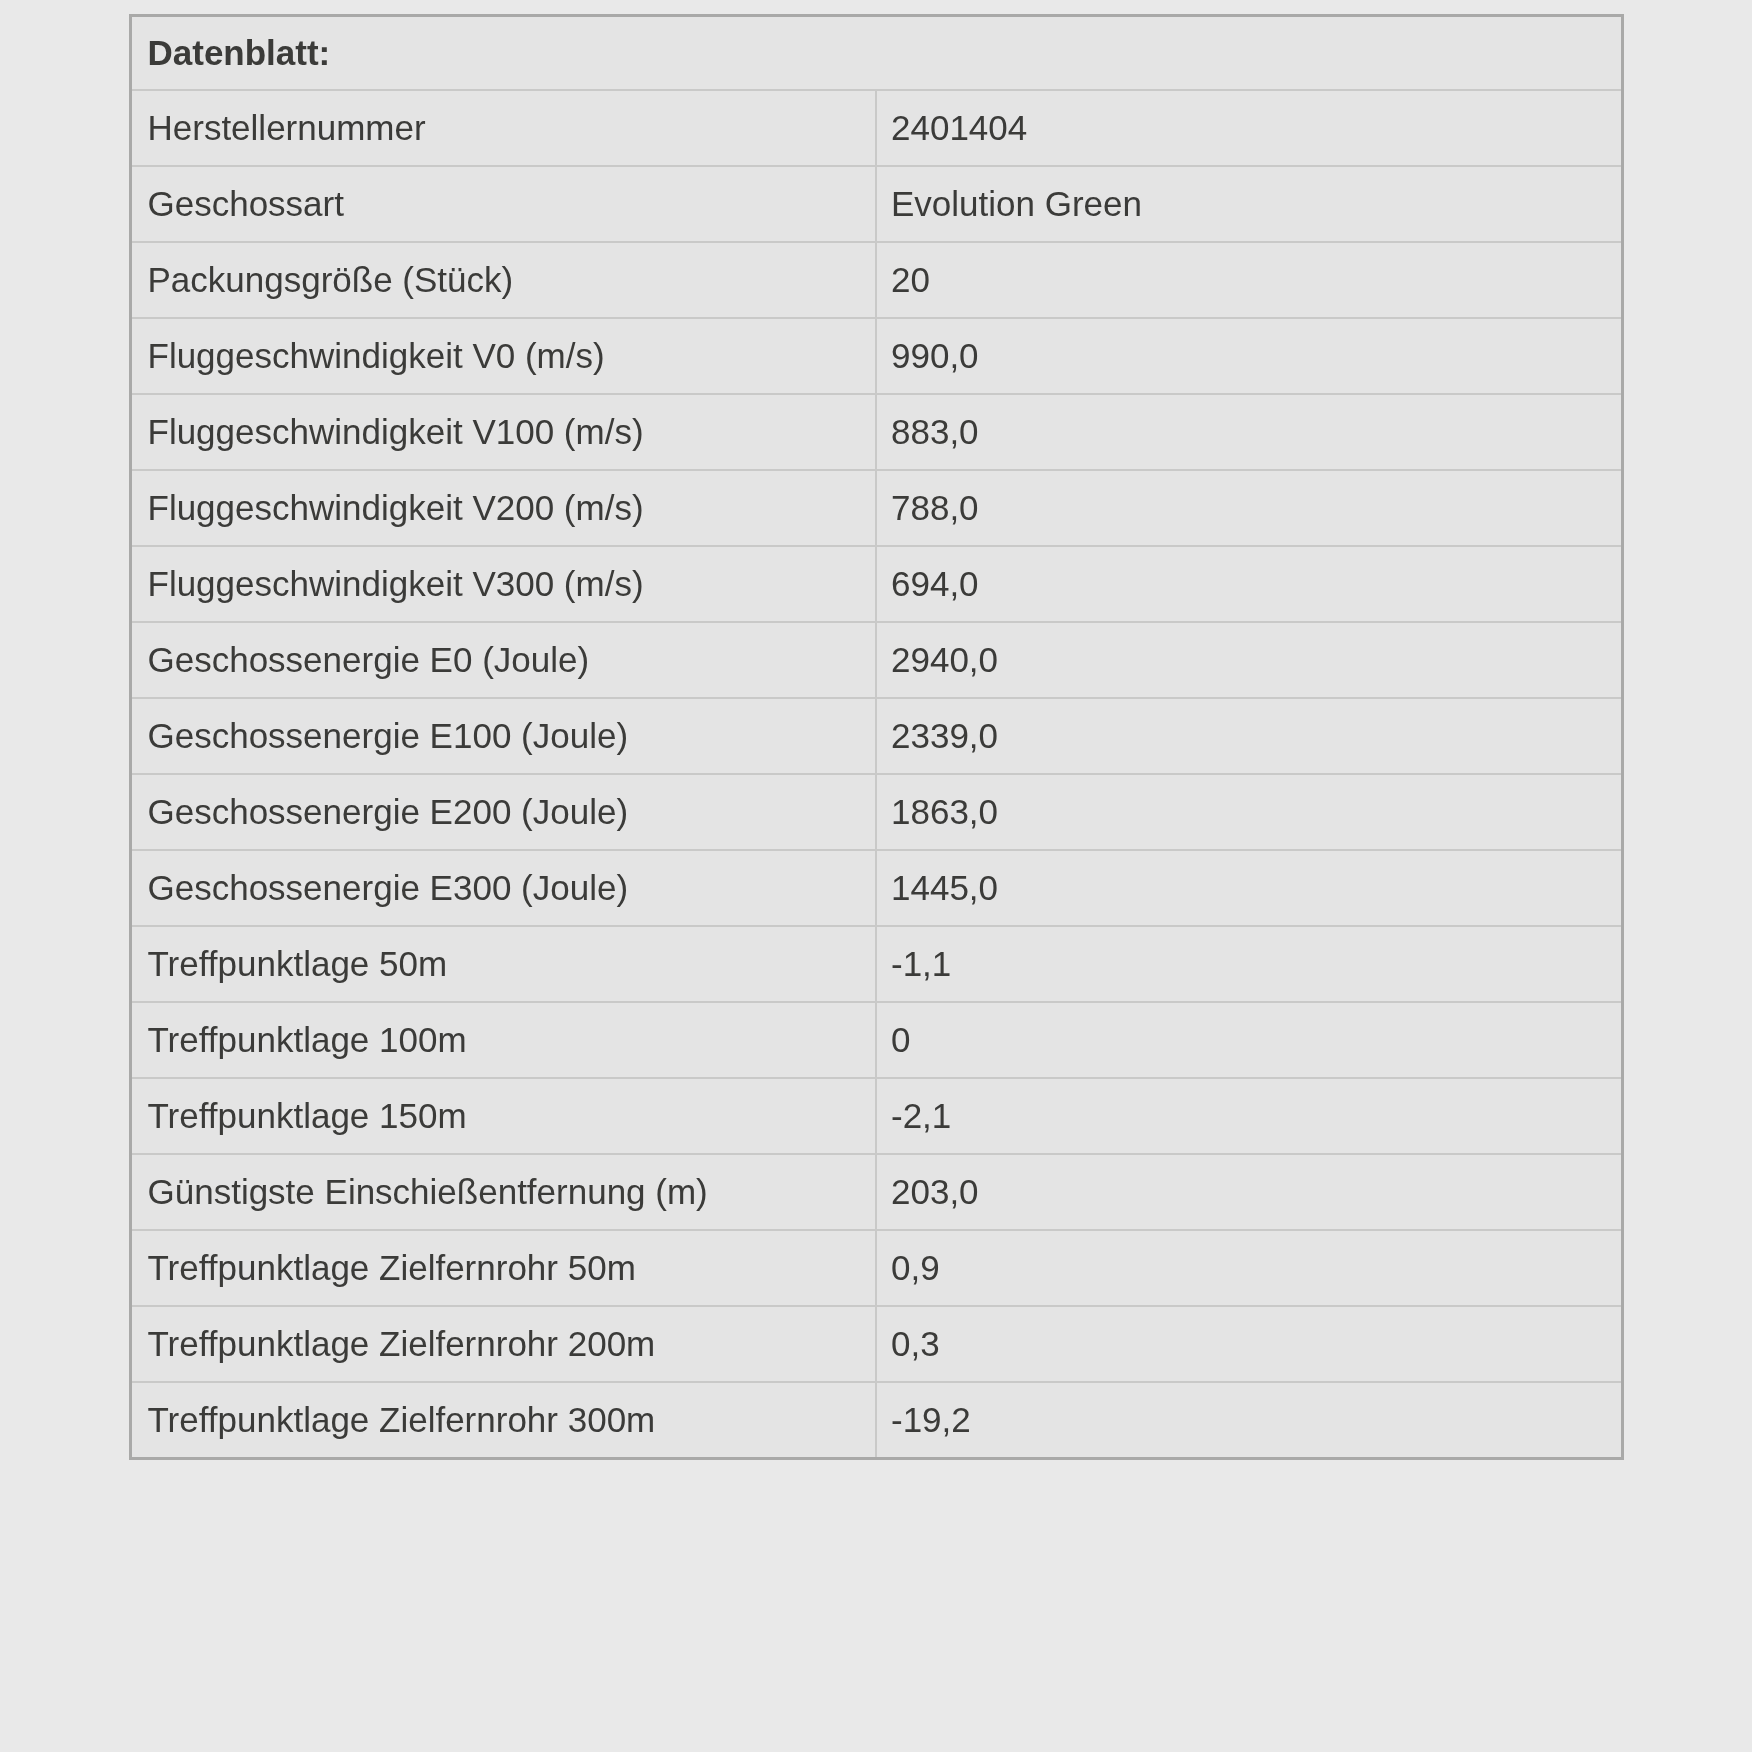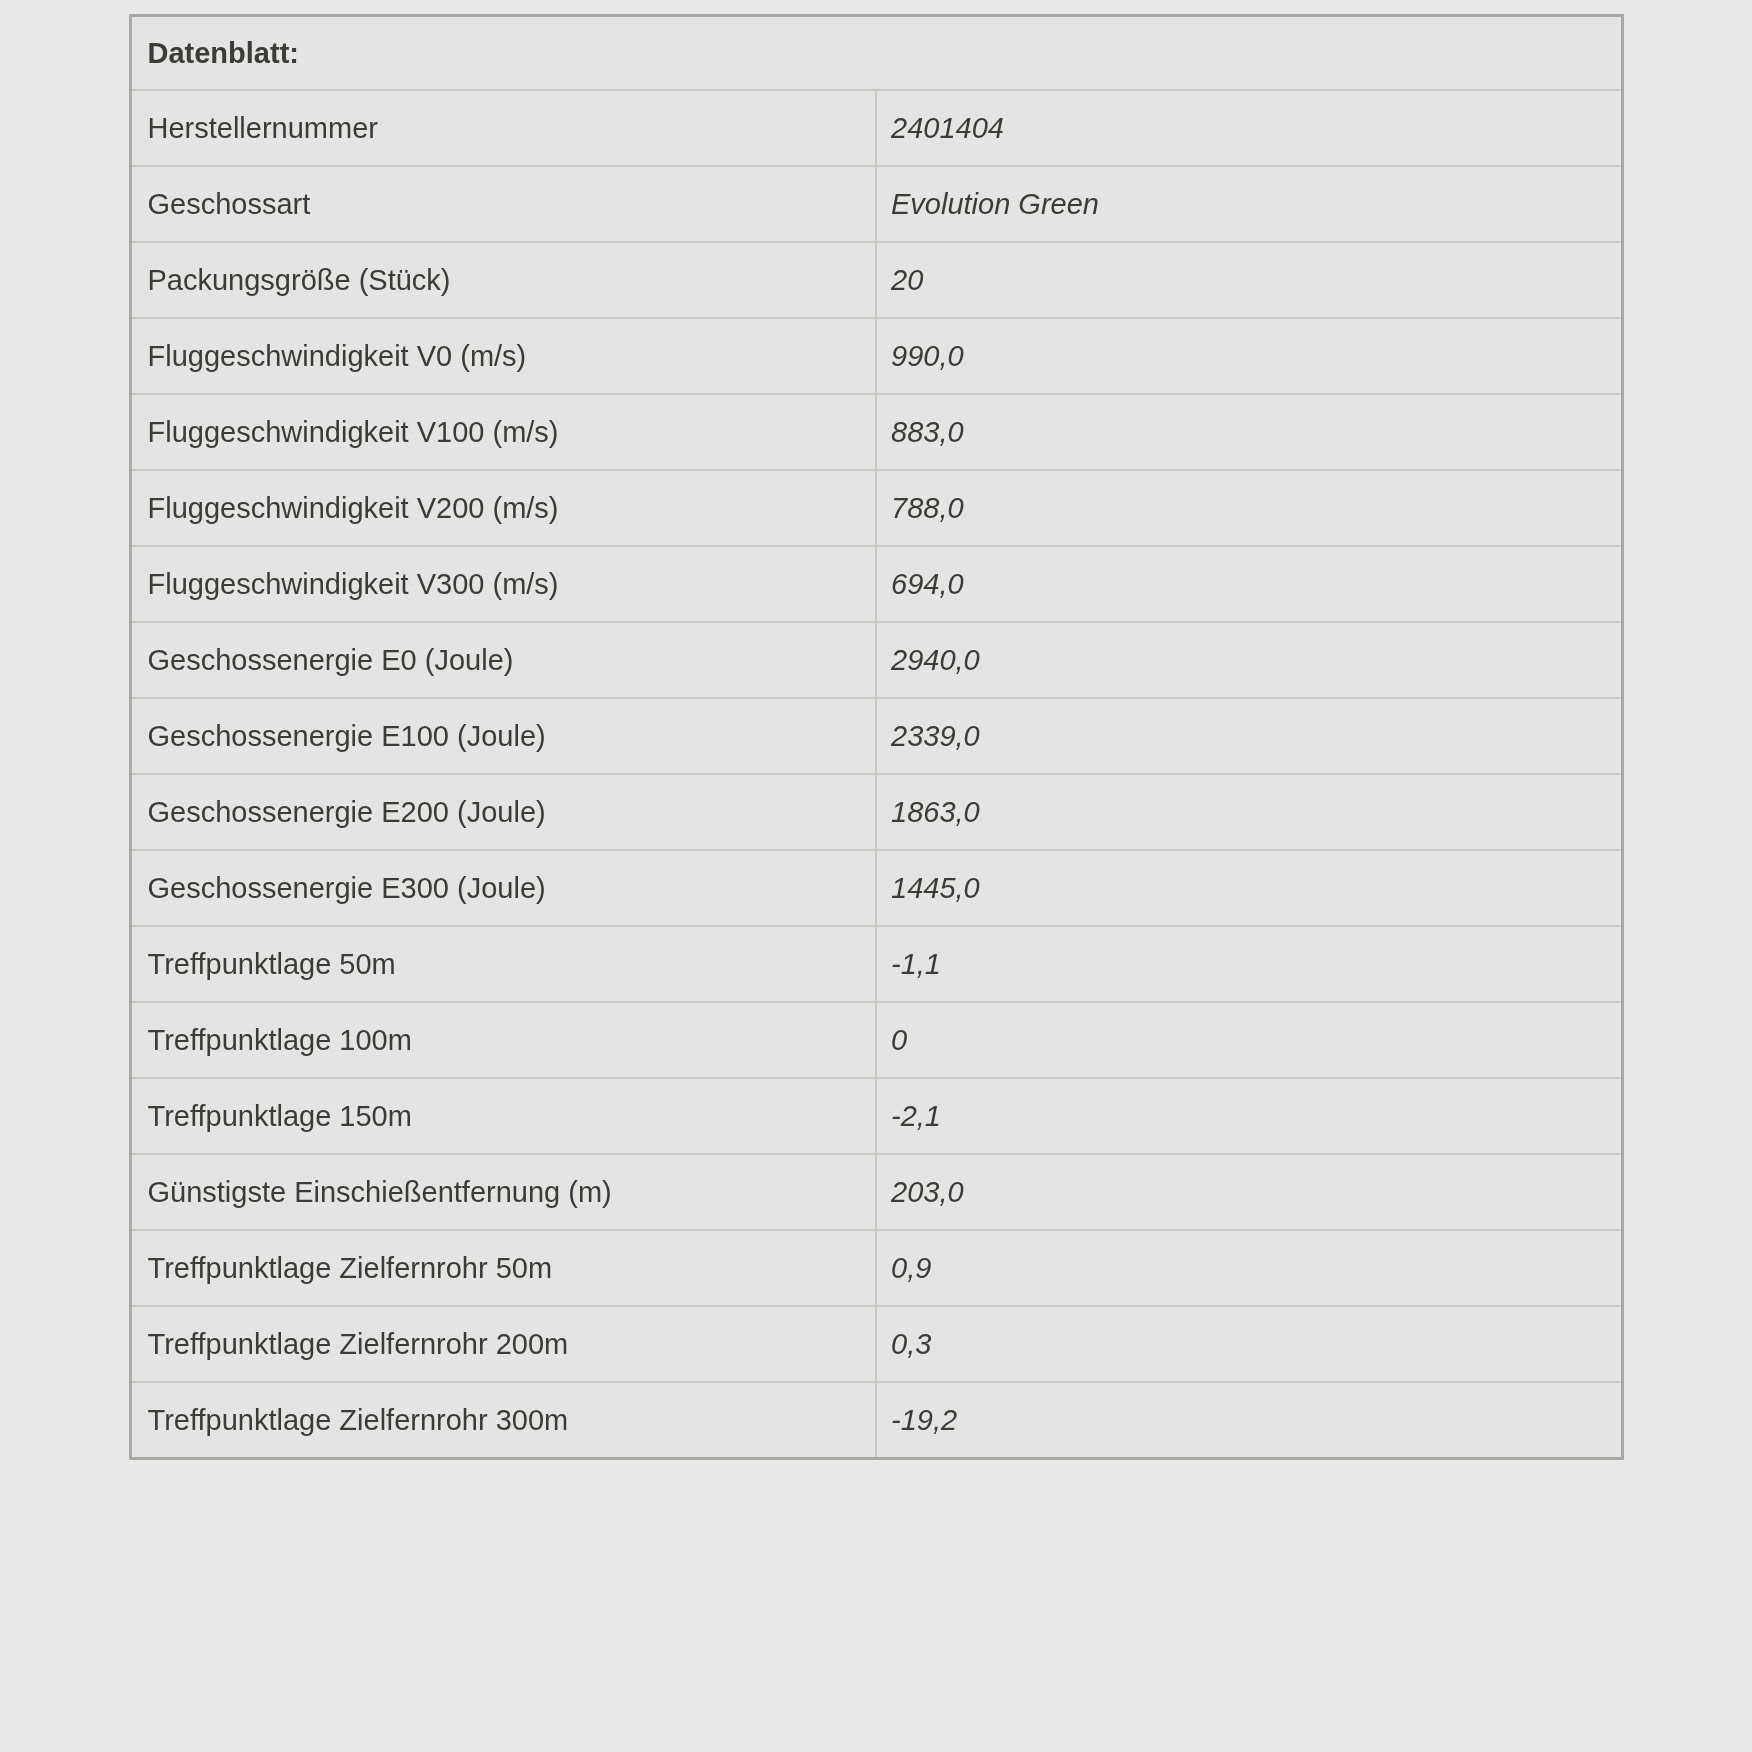--- a/index.html
+++ b/index.html
@@ -20,40 +20,39 @@
   table.datasheet {
     width: 1495px;
     margin: 14px auto 0 auto;
     border-collapse: collapse;
     background: #e4e4e4;
     border: 3px solid #a9a9a8;
     table-layout: fixed;
   }
   table.datasheet td {
     border: 2px solid #c9c9c8;
-    font-size: 29px;
+    font-size: 35px;
     color: #3b3b39;
     vertical-align: middle;
     overflow: hidden;
     white-space: nowrap;
   }
   td.title-cell {
     height: 72px;
     font-weight: bold;
     padding: 0 0 0 16px;
   }
   td.label-cell {
     height: 74px;
     width: 50%;
     padding: 0 0 0 16px;
   }
   td.value-cell {
     width: 50%;
     padding: 0 0 0 14px;
-    font-style: italic;
   }
 </style>
 </head>
 <body>
 
 <div class="page">
   <table class="datasheet">
     <tbody>
       <tr class="title-row">
         <td class="title-cell" colspan="2">Datenblatt:</td>

